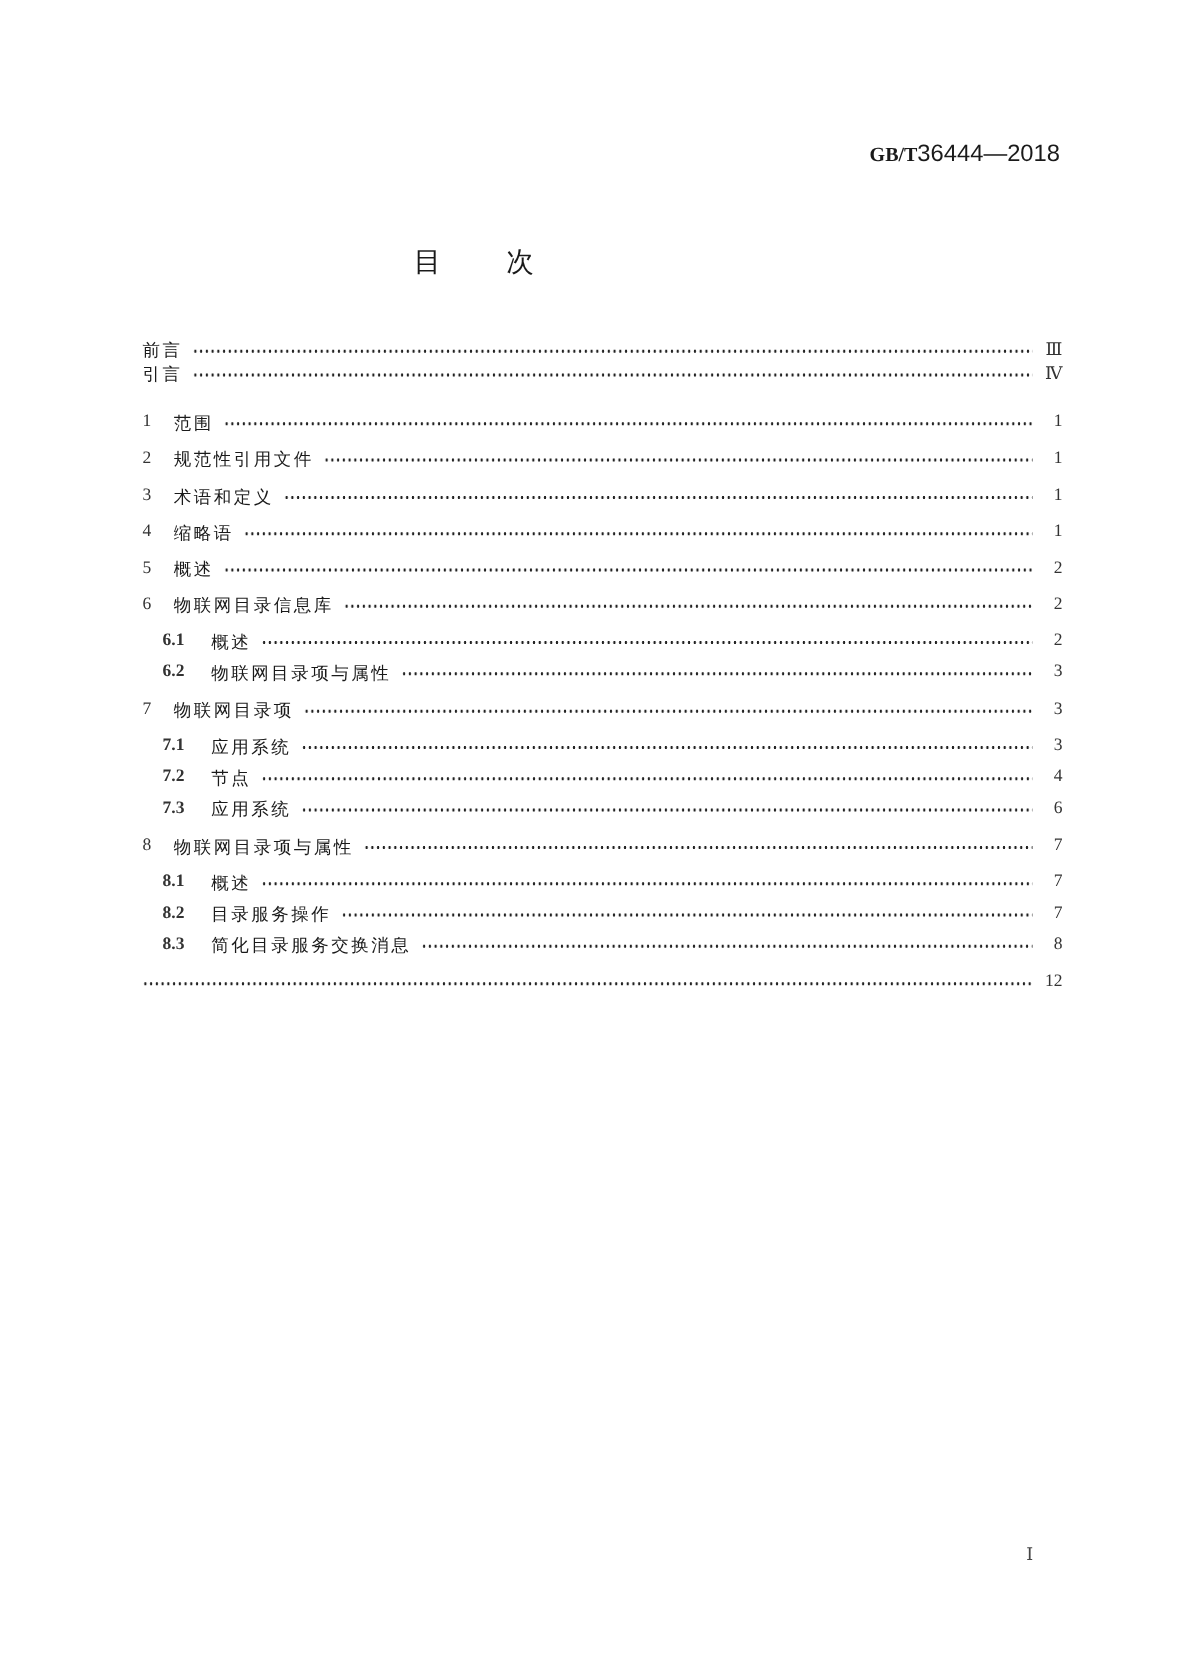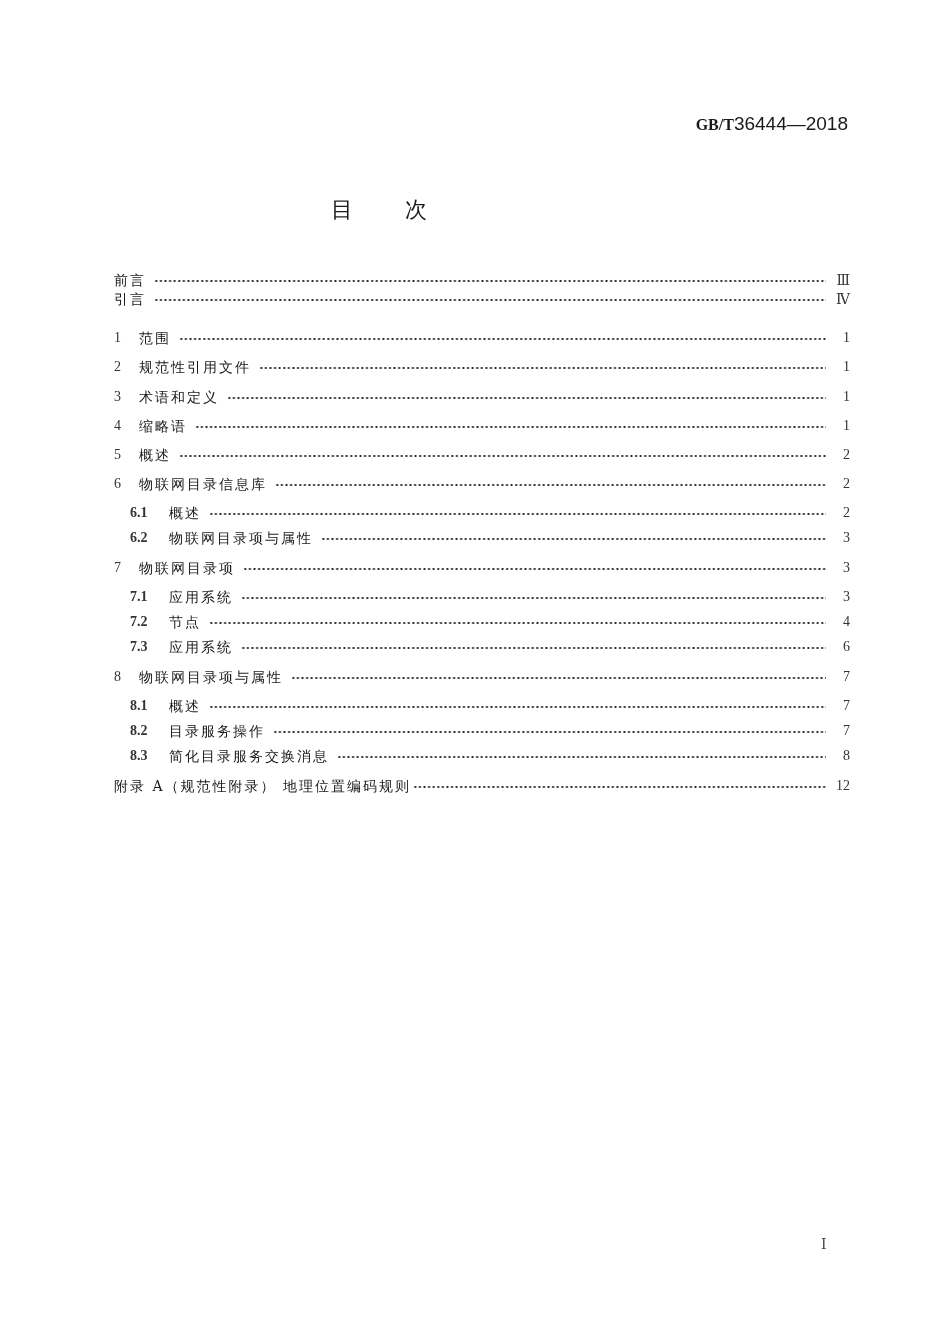--- a/index.html
+++ b/index.html
@@ -210,19 +210,18 @@
     <span class="dots"></span>
     <span class="page">7</span>
   </div>
   <div class="toc-row sub" style="top:476px">
     <span class="num">8.3</span>
     <span class="label">简化目录服务交换消息</span>
     <span class="dots"></span>
     <span class="page">8</span>
   </div>
   <div class="toc-row" style="top:506px">
-    <span class="label" style="padding-right:2px">附录 A（规范性附录） 地理位置编码规则</span>
     <span class="dots"></span>
     <span class="page">12</span>
   </div>
 </div>
 
 <div class="page-footer">Ⅰ</div>
 
 </body></html>

